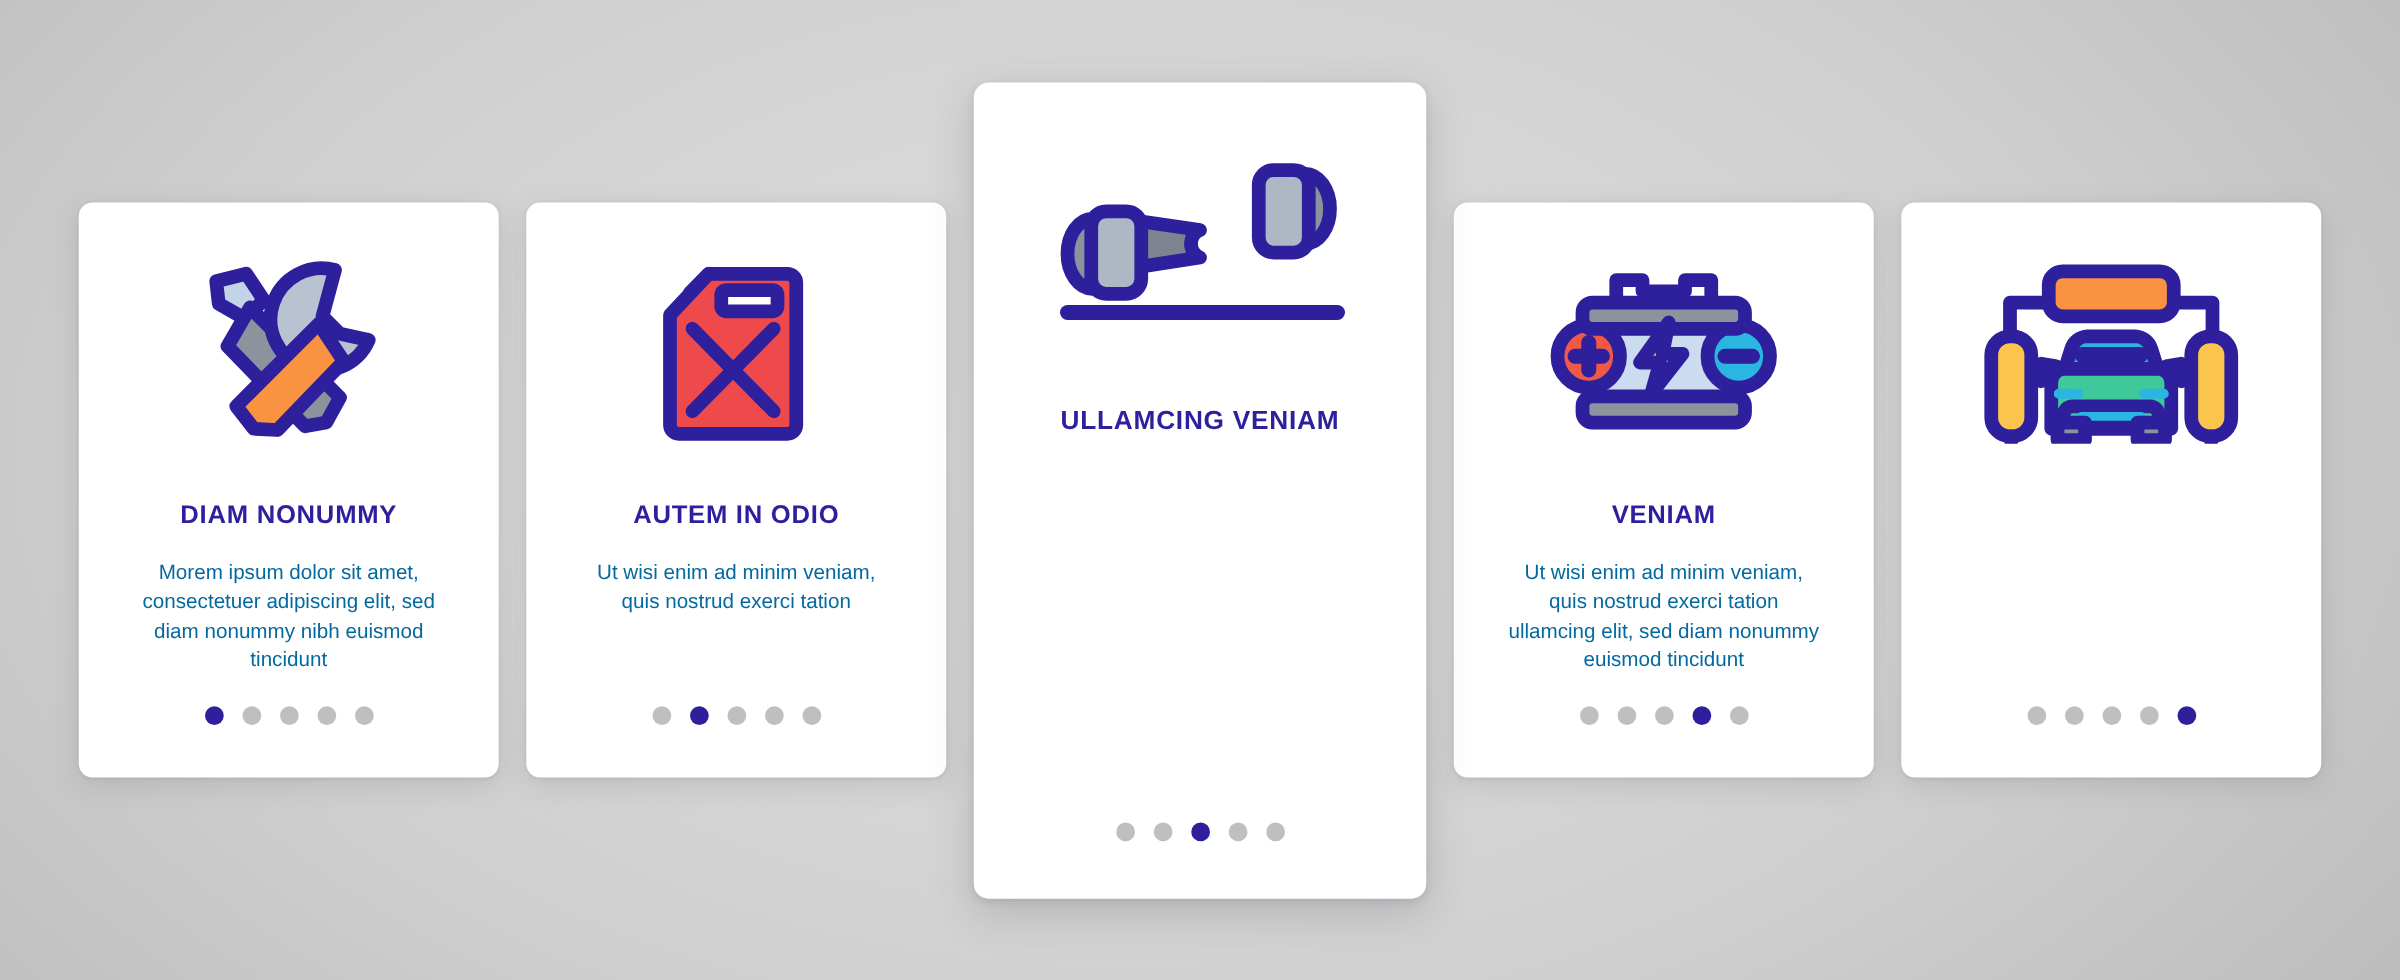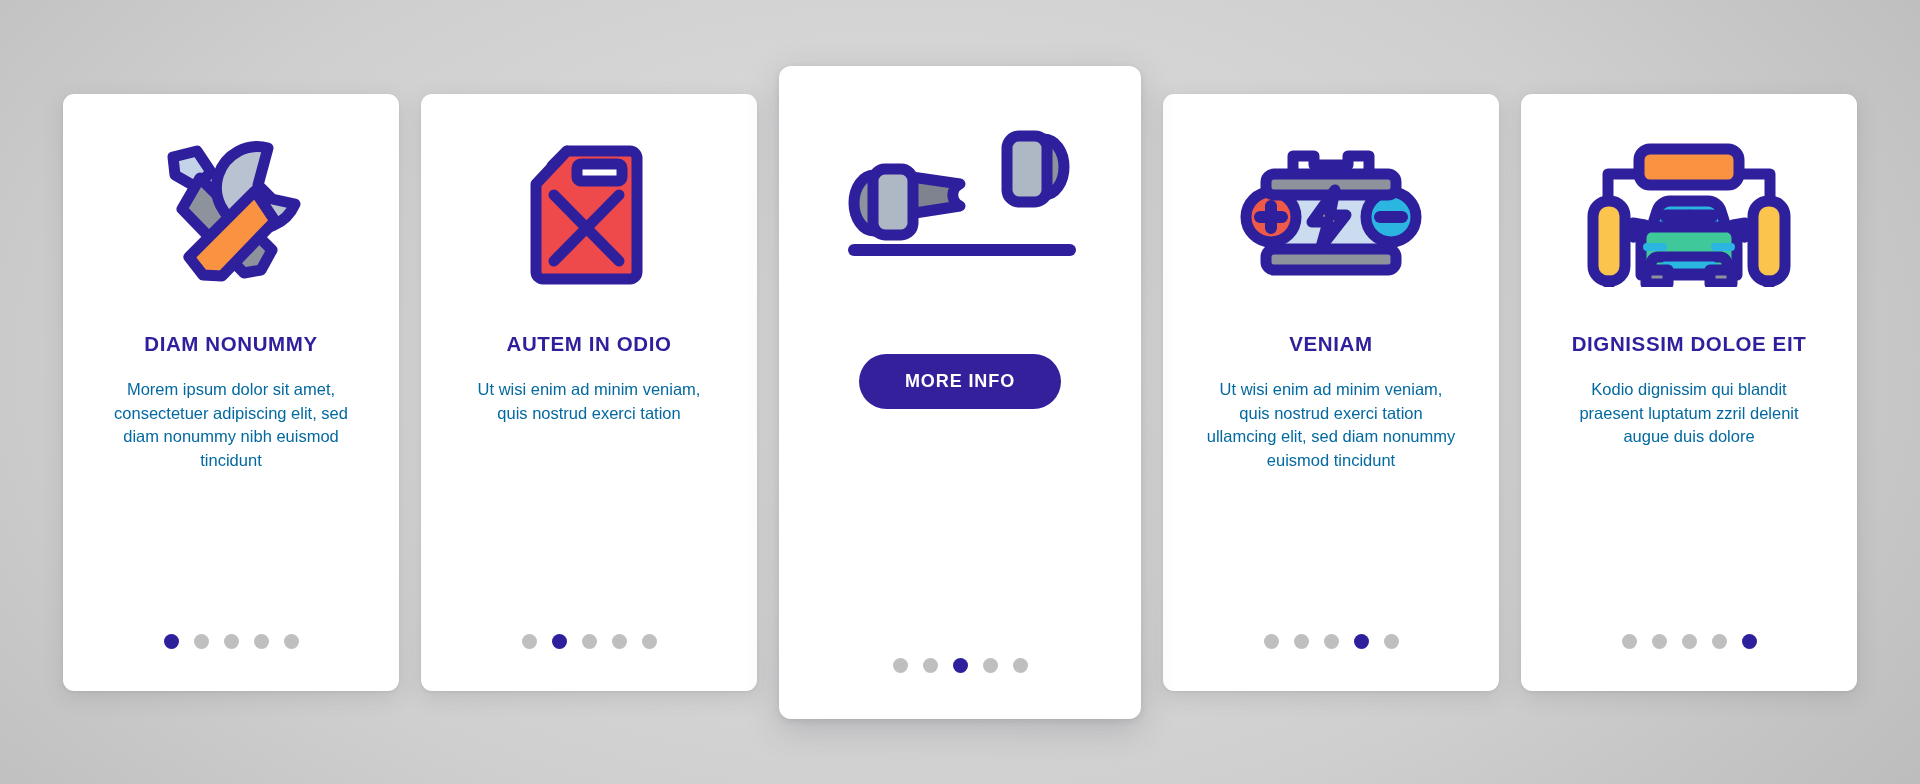--- a/index.html
+++ b/index.html
@@ -21,21 +21,21 @@
     position: absolute;
     inset: 0;
     display: flex;
     align-items: center;
     justify-content: center;
     gap: 22px;
   }
 
   .card {
     width: 336px;
-    height: 597px;
+    height: 460px;
     background: #ffffff;
     border-radius: 11px;
     box-shadow: 0 6px 22px rgba(80,80,90,0.16), 0 1px 3px rgba(80,80,90,0.10);
     display: flex;
     flex-direction: column;
     align-items: center;
     position: relative;
     flex: none;
   }
   .card.featured {
@@ -173,21 +173,21 @@
             <ellipse cx="32" cy="76" rx="20" ry="28" fill="#8d939d"></ellipse>
             <ellipse cx="202" cy="40" rx="20" ry="28" fill="#8d939d"></ellipse>
             <path d="M63 49 L118 57 a12 12 0 0 0 0 22 L60 88 Z" fill="#7e838f"></path>
             <rect x="31" y="42" width="40" height="66" rx="12" fill="#aeb7c4"></rect>
             <rect x="165" y="9" width="40" height="66" rx="12" fill="#aeb7c4"></rect>
             <path d="M12 123 L228 123" stroke-width="12"></path>
           </g>
         </svg>
       </span>
     </div>
-    <button class="cta-button">MORE INFO</button>
+    <div class="card-title">ULLAMCING VENIAM</div>
     <div class="dots">
       <span class="dot"></span>
       <span class="dot"></span>
       <span class="dot active"></span>
       <span class="dot"></span>
       <span class="dot"></span>
     </div>
   </div>
 
   <div class="card">
@@ -236,22 +236,20 @@
             <rect x="74" y="118" width="76" height="16" rx="7"></rect>
             <path d="M88 126 L136 126" stroke="#2ab6e0" stroke-width="7"></path>
             <path d="M89 77 L111 77 M113 77 L135 77" stroke-width="13"></path>
             <path d="M70 108 L86 108 M138 108 L154 108" stroke="#2ab6e0" stroke-width="8"></path>
             <rect x="69" y="131" width="22" height="14" fill="#8d939d"></rect>
             <rect x="133" y="131" width="22" height="14" fill="#8d939d"></rect>
           </g>
         </svg>
       </span>
     </div>
-    <div class="card-title">DIGNISSIM DOLOE EIT</div>
-    <div class="card-body">Kodio dignissim qui blandit praesent luptatum zzril delenit augue duis dolore</div>
     <div class="dots">
       <span class="dot"></span>
       <span class="dot"></span>
       <span class="dot"></span>
       <span class="dot"></span>
       <span class="dot active"></span>
     </div>
   </div>
 
 </div>

